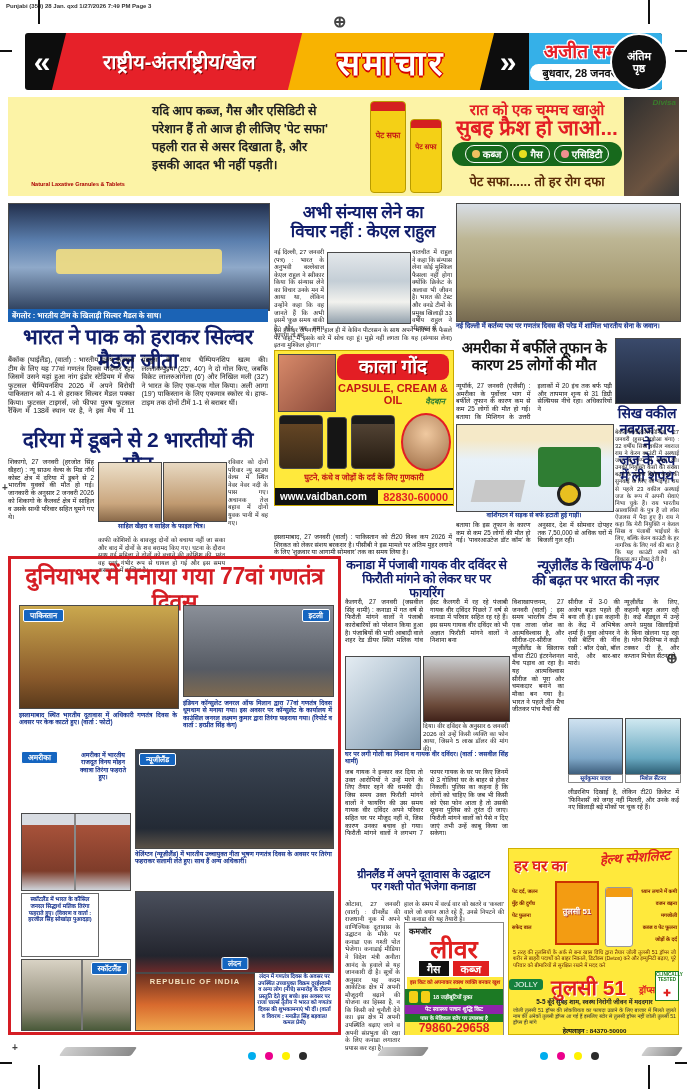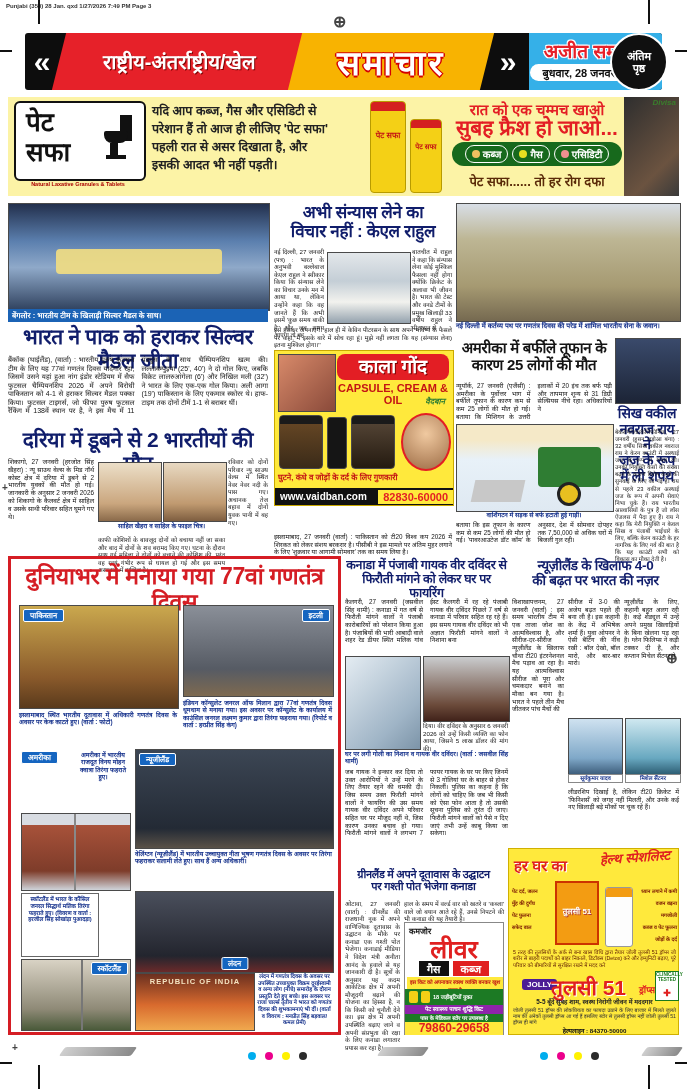--- a/index.html
+++ b/index.html
@@ -48,32 +48,20 @@
       <div style="color:#e62129;font-weight:900;font-size:19px;line-height:20px;text-shadow:-1px -1px 0 #fff,1px -1px 0 #fff,-1px 1px 0 #fff,1px 1px 0 #fff">अजीत समाचार</div>
       <div style="background:#fff;border-radius:10px;padding:1px 12px;font-weight:bold;font-size:11px;color:#111">बुधवार, 28 जनवरी, 2026</div>
     </div>
     <div style="position:absolute;right:-6px;top:0;width:54px;height:54px;background:#101010;border:2.5px solid #fff;border-radius:50%;color:#fff;display:flex;flex-direction:column;align-items:center;justify-content:center;font-weight:bold;font-size:11px;line-height:12px">
       <span>अंतिम</span>
       <span>पृष्ठ</span>
     </div>
   </div>
 
   <div class="abs" style="left:8px;top:97px;width:671px;height:99px;background:#fcf3a6">
-    <div class="abs" style="left:6px;top:4px;width:128px;height:76px;background:#fff;border:2.5px solid #111;border-radius:6px">
-      <div style="position:absolute;left:10px;top:4px;font-weight:900;font-size:26px;line-height:30px;color:#111">
-        <div>पेट</div>
-        <div>सफा</div>
-      </div>
-      <div style="position:absolute;right:12px;top:12px;width:28px;height:44px">
-        <div style="position:absolute;right:0;top:0;width:12px;height:26px;background:#111"></div>
-        <div style="position:absolute;left:0;top:16px;width:24px;height:12px;background:#111;border-radius:2px 2px 8px 8px"></div>
-        <div style="position:absolute;left:6px;top:28px;width:8px;height:12px;background:#111"></div>
-        <div style="position:absolute;left:2px;top:40px;width:20px;height:4px;background:#111"></div>
-      </div>
-    </div>
     <div class="abs" style="left:2px;top:84px;width:136px;font-size:5.5px;font-weight:bold;color:#a00;text-align:center">Natural Laxative Granules &amp; Tablets</div>
     <div class="abs" style="left:144px;top:5px;width:214px;font-weight:bold;font-size:12.5px;line-height:18px;color:#222">
       <div>यदि आप कब्ज, गैस और एसिडिटी से</div>
       <div>परेशान हैं तो आज ही लीजिए 'पेट सफा'</div>
       <div>पहली रात से असर दिखाता है, और</div>
       <div>इसकी आदत भी नहीं पड़ती।</div>
     </div>
     <div class="abs" style="left:362px;top:4px;width:34px;height:90px;background:#f4d016;border:1px solid #b89b00;border-radius:4px">
       <div style="height:9px;background:#d42020;border-radius:3px 3px 0 0"></div>
       <div style="margin-top:18px;text-align:center;font-weight:900;font-size:8px;color:#c41414">पेट सफा</div>
@@ -139,21 +127,21 @@
     <div class="abs" style="left:62px;top:31px;width:112px;color:#c41414;font-weight:900;font-size:11px;text-align:center">CAPSULE, CREAM &amp; OIL</div>
     <div class="abs" style="left:62px;top:44px;width:112px;color:#2e7d32;font-weight:bold;font-style:italic;font-size:8px;text-align:right;padding-right:4px;box-sizing:border-box">वैदबान</div>
     <div class="ph" style="left:4px;top:64px;width:42px;height:52px;background:linear-gradient(180deg,#6b4a26,#3a2a18);border-radius:4px">
         <div style="height:8px;background:#1a1a1a"></div>
       </div>
     <div class="ph" style="left:52px;top:66px;width:18px;height:50px;background:#151515;border-radius:3px"></div>
     <div class="ph" style="left:76px;top:64px;width:42px;height:52px;background:linear-gradient(180deg,#5a4a3a,#241a10);border-radius:4px">
         <div style="height:8px;background:#1a1a1a"></div>
       </div>
     <div class="ph" style="left:126px;top:62px;width:46px;height:54px;border:2px solid #e31e24;border-radius:50%;background:radial-gradient(circle at 50% 35%,#f0c9a0,#9c6b44)"></div>
-    <div class="abs" style="left:3px;top:120px;width:172px;color:#c41414;font-weight:900;font-size:8px;text-align:left">घुटने, कंधे व जोड़ों के दर्द के लिए गुणकारी</div>
+    <div class="abs" style="left:3px;top:120px;width:172px;color:#c41414;font-weight:900;font-size:8px;text-align:center">घुटने, कंधे व जोड़ों के दर्द के लिए गुणकारी</div>
     <div class="abs" style="left:0;bottom:0;width:100%;height:17px;background:#111;display:flex;align-items:center;justify-content:space-between">
       <span style="color:#fff;font-weight:900;font-size:10px;padding-left:5px">www.vaidban.com</span>
       <span style="background:#ffe93c;color:#e31e24;font-weight:900;font-size:11px;padding:1px 5px">82830-60000</span>
     </div>
   </div>
 
   <div class="bd" style="left:274px;top:533px;width:178px;height:22px;font-size:6.3px">इस्लामाबाद, 27 जनवरी (वार्ता) : पाकिस्तान को टी20 विश्व कप 2026 में शिरकत को लेकर संशय बरकरार है। पीसीबी ने इस मामले पर अंतिम मुहर लगाने के लिए 'शुक्रवार या आगामी सोमवार' तक का समय लिया है।</div>
 
   <div class="ph" style="left:456px;top:203px;width:223px;height:117px;background:linear-gradient(180deg,#d8dee6,#bdb694 30%,#a69a72 70%,#756950)"></div>
   <div class="cap" style="left:456px;top:322px;width:223px;font-size:6.8px">नई दिल्ली में कर्तव्य पथ पर गणतंत्र दिवस की परेड में शामिल भारतीय सेना के जवान।</div>
@@ -278,21 +266,21 @@
       <div>कब्ज व पेट फूलना</div>
       <div>जोड़ों के दर्द</div>
     </div>
     <div class="abs" style="left:46px;top:32px;width:44px;height:64px;background:#f39c12;border:2px solid #cc3300;box-sizing:border-box">
       <div style="margin-top:22px;text-align:center;color:#fff;font-weight:900;font-size:8px;text-shadow:1px 1px 0 #a33">तुलसी 51</div>
     </div>
     <div class="abs" style="left:96px;top:38px;width:26px;height:58px;background:#fdfdfd;border:1px solid #999;border-radius:3px">
       <div style="height:9px;background:#f39c12;border-radius:2px 2px 0 0"></div>
     </div>
     <div class="abs bd" style="left:4px;top:100px;width:163px;height:26px;font-size:5.3px;color:#5a1500;position:absolute">5 तरह की तुलसियों के अर्क से बना खास विधि द्वारा तैयार जोली तुलसी 51 ड्रॉप्स जो शरीर से बाहरी पदार्थों को बाहर निकाले, डिटॉक्स (Detox) करे और इम्युनिटी बढ़ाए, पूरे परिवार को बीमारियों से सुरक्षित रखने में मदद करे</div>
-    <div class="abs" style="left:13px;top:130px;background:#4c1d95;color:#fff;font-weight:700;font-size:8px;padding:1px 5px;border-radius:3px">JOLLY</div>
+    <div class="abs" style="left:0;top:130px;background:#15803d;color:#fff;font-weight:400;font-size:8px;padding:1px 5px;border-radius:3px">JOLLY</div>
     <div class="abs" style="left:42px;top:124px;color:#e02020;font-weight:900;font-size:21px;text-shadow:1px 1px 0 #fff">तुलसी 51</div>
     <div class="abs" style="left:130px;top:134px;color:#e02020;font-weight:900;font-size:9px">ड्रॉप्स</div>
     <div class="abs" style="left:146px;top:122px;width:22px;border:1px solid #1a7a1c;background:#fff;text-align:center">
       <span style="font-size:4.6px;font-weight:bold;color:#1a7a1c;display:block;line-height:5px">CLINICALLY TESTED</span>
       <span style="color:#e02020;font-weight:900;font-size:9px;line-height:9px">✚</span>
     </div>
     <div class="abs" style="left:4px;top:148px;width:163px;text-align:center;font-size:6.4px;font-weight:bold;color:#222">5-5 बूँदें सुबह शाम, स्वस्थ निरोगी जीवन में मददगार</div>
     <div class="abs" style="left:4px;top:158px;width:163px;font-size:5.2px;color:#333;text-align:justify;line-height:1.2">जोली तुलसी 51 ड्रॉप्स की लोकप्रियता का फायदा उठाने के लिए बाजार में मिलते जुलते नाम की अनेकों तुलसी ड्रॉप्स आ गई हैं इसलिए स्टोर से तुलसी ड्रॉप्स नहीं जोली तुलसी 51 ड्रॉप्स ही मांगे</div>
     <div class="abs" style="left:4px;top:177px;width:163px;text-align:center;font-size:6.2px;font-weight:bold;color:#111">हेल्पलाइन : 84370-50000</div>
   </div>

